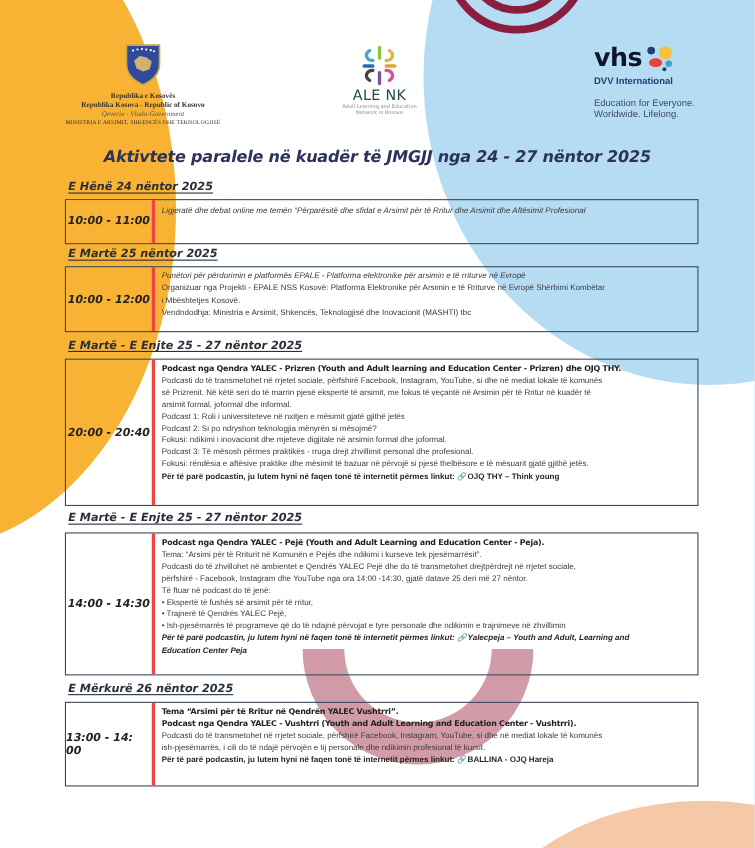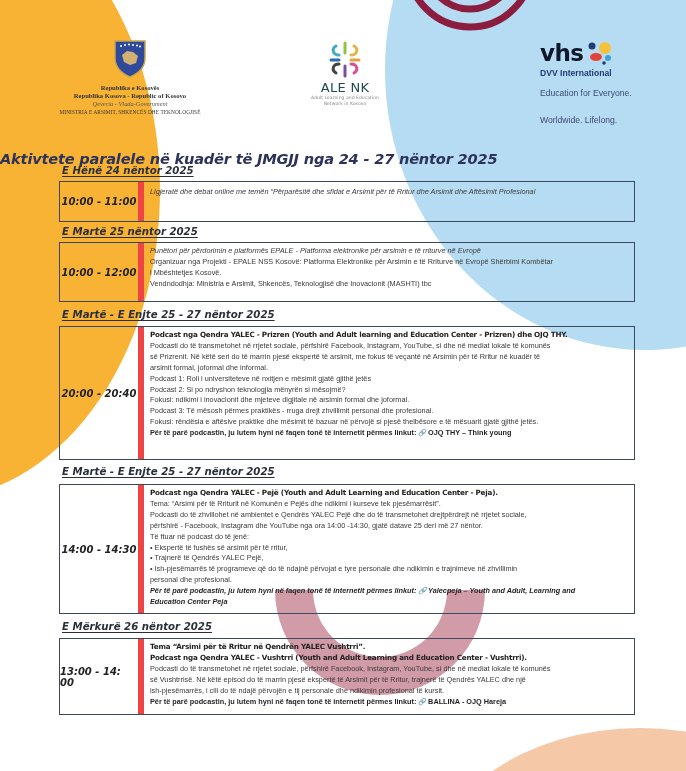--- a/index.html
+++ b/index.html
@@ -42,37 +42,37 @@
   .logo-ale .name { font-family: "DejaVu Sans", sans-serif; font-weight: normal; font-size: 13px; color: #1e4a4a; margin-top: 2px; letter-spacing: 0.3px; }
   .logo-ale .sub { font-size: 4.6px; color: #8a8a8a; line-height: 6px; }
 
   .logo-vhs { left: 540px; top: 40px; width: 130px; }
   .logo-vhs .vhs-row { display: flex; align-items: center; }
   .logo-vhs .vhs { font-family: "DejaVu Sans", sans-serif; font-weight: bold; font-size: 23px; color: #0f172a; letter-spacing: -0.5px; line-height: 24px; }
   .logo-vhs .dvv { font-family: "Liberation Sans", sans-serif; font-weight: bold; font-size: 8.6px; color: #233b72; margin-top: 2px; }
   .logo-vhs .tag { font-family: Liberation Sans, sans-serif; font-size: 8.6px; color: #3c4a74; line-height: 10px; margin-top: 10px; }
 
   .main-title {
-    left: 0; width: 686px; top: 134px; 
+    left: 0; width: 686px; top: 134px; text-align: center;
     font-family: "DejaVu Sans", sans-serif; font-weight: bold; font-style: italic;
-    font-size: 14.6px; color: #2c3259; letter-spacing: -0.2px; margin-top: 16px;
+    font-size: 14.6px; color: #2c3259; letter-spacing: -0.2px;
   }
 
   .day-heading {
     position: absolute; left: 62px; z-index: 2;
     font-family: "DejaVu Sans", sans-serif; font-size: 10.2px;
     font-style: italic; font-weight: bold; color: #2b2f3a;
     text-decoration: underline; text-underline-offset: 2px;
   }
   .block {
     position: absolute; left: 59px; width: 576px; z-index: 2;
     border: 1.5px solid #3a4a5c; display: flex; box-sizing: border-box;
   }
   .block .time {
-    width: 78px; flex: none; border-right: 6px solid #ef4444;
+    width: 78px; flex: none; border-right: 3px solid #ef4444;
     display: flex; align-items: center; justify-content: center;
     font-family: "DejaVu Sans", sans-serif; font-size: 10px; font-style: italic; font-weight: bold; color: #222;
   }
   .block .desc {
     flex: 1; padding: 3px 6px; font-family: "Liberation Sans", sans-serif;
     font-size: 7.3px; line-height: 10.9px; color: #3a3a3a;
   }
   .desc .it { font-style: italic; }
   .desc .b { font-weight: bold; color: #1f1f1f; }
   .desc .bi { font-weight: bold; font-style: italic; color: #1f1f1f; }
@@ -137,21 +137,21 @@
     <svg width="30" height="26" viewBox="0 0 30 26">
       <circle cx="8" cy="6" r="3.5" fill="#233b72"></circle>
       <circle cx="21" cy="8" r="6" fill="#f6c23e"></circle>
       <ellipse cx="12" cy="17" rx="6" ry="4" fill="#e2443a"></ellipse>
       <circle cx="24" cy="18" r="3" fill="#3fa0d8"></circle>
       <circle cx="20" cy="23" r="1.8" fill="#233b72"></circle>
     </svg>
   </div>
   <div class="dvv">DVV International</div>
   <div class="tag">Education for Everyone.</div>
-  <div class="tag" style="margin-top:17px">Worldwide. Lifelong.</div>
+  <div class="tag" style="margin-top:0">Worldwide. Lifelong.</div>
 </div>
 
 <div class="layer main-title">Aktivtete paralele në kuadër të JMGJJ nga 24 - 27 nëntor 2025</div>
 
 <div class="day-heading" style="top:165px">E Hënë 24 nëntor 2025</div>
 <div class="block" style="top:181px;height:41px">
   <div class="time" style="background:#f8b334">10:00 - 11:00</div>
   <div class="desc" style="padding-top:5px">
     <div class="it">Ligjeratë dhe debat online me temën “Përparësitë dhe sfidat e Arsimit për të Rritur dhe Arsimit dhe Aftësimit Profesional</div>
   </div>
@@ -192,34 +192,32 @@
   <div class="time">14:00 - 14:30</div>
   <div class="desc">
     <div class="ttl">Podcast nga Qendra YALEC - Pejë (Youth and Adult Learning and Education Center - Peja).</div>
     <div>Tema: “Arsimi për të Rriturit në Komunën e Pejës dhe ndikimi i kurseve tek pjesëmarrësit”.</div>
     <div>Podcasti do të zhvillohet në ambientet e Qendrës YALEC Pejë dhe do të transmetohet drejtpërdrejt në rrjetet sociale,</div>
     <div>përfshirë - Facebook, Instagram dhe YouTube nga ora 14:00 -14:30, gjatë datave 25 deri më 27 nëntor.</div>
     <div>Të ftuar në podcast do të jenë:</div>
     <div>• Ekspertë të fushës së arsimit për të rritur,</div>
     <div>• Trajnerë të Qendrës YALEC Pejë,</div>
     <div>• Ish-pjesëmarrës të programeve që do të ndajnë përvojat e tyre personale dhe ndikimin e trajnimeve në zhvillimin</div>
-    <div>personal dhe profesional.</div>
     <div class="bi">
       <span>Për të parë podcastin, ju lutem hyni në faqen tonë të internetit përmes linkut:</span><span class="link-icon">🔗</span><span>Yalecpeja – Youth and Adult, Learning and</span>
     </div>
     <div class="bi">Education Center Peja</div>
   </div>
 </div>
 
 <div class="day-heading" style="top:621px">E Mërkurë 26 nëntor 2025</div>
 <div class="block" style="top:638px;height:77px">
   <div class="time">13:00 - 14: 00</div>
   <div class="desc">
     <div class="ttl">Tema “Arsimi për të Rritur në Qendrën YALEC Vushtrri”.</div>
     <div class="ttl">Podcast nga Qendra YALEC - Vushtrri (Youth and Adult Learning and Education Center - Vushtrri).</div>
     <div>Podcasti do të transmetohet në rrjetet sociale, përfshirë Facebook, Instagram, YouTube, si dhe në mediat lokale të komunës</div>
-    <div>së Vushtrrisë. Në këtë episod do të marrin pjesë ekspertë të Arsimit për të Rritur, trajnerë të Qendrës YALEC dhe një</div>
     <div>ish-pjesëmarrës, i cili do të ndajë përvojën e tij personale dhe ndikimin profesional të kursit.</div>
     <div class="b">
       <span>Për të parë podcastin, ju lutem hyni në faqen tonë të internetit përmes linkut:</span><span class="link-icon">🔗</span><span>BALLINA - OJQ Hareja</span>
     </div>
   </div>
 </div>
 
 </body></html>

